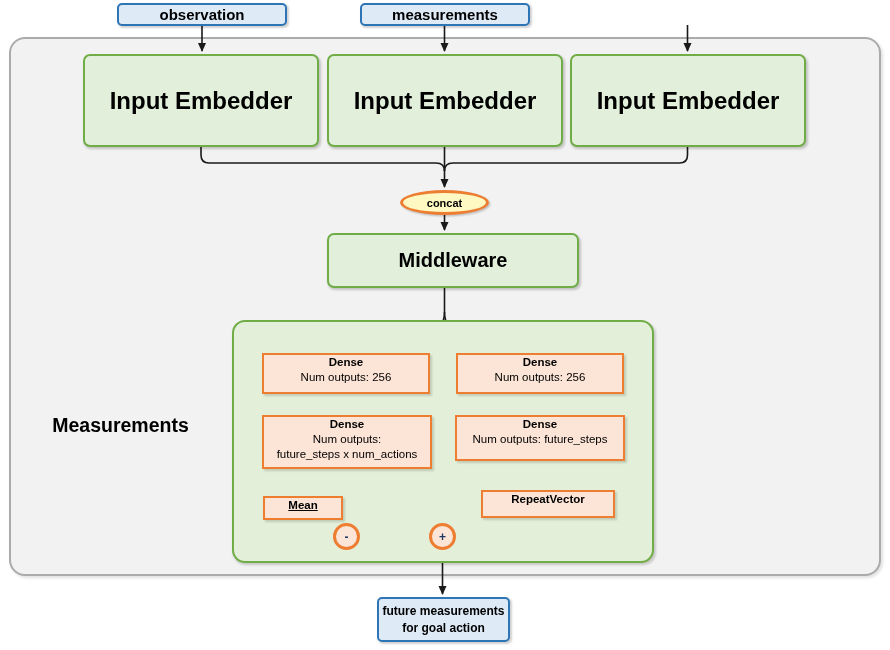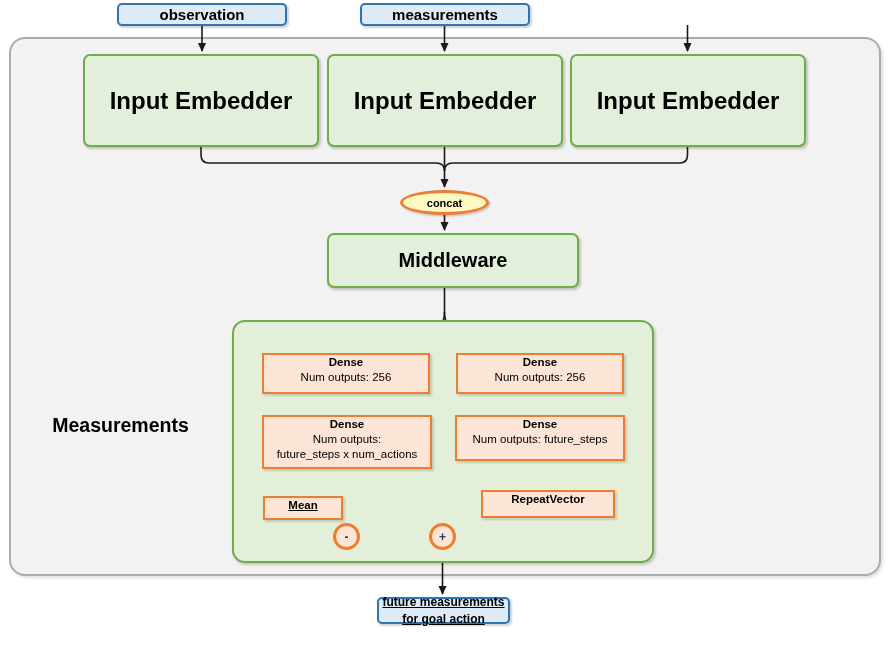--- a/index.html
+++ b/index.html
@@ -15,21 +15,21 @@
     box-shadow:2px 2px 3px rgba(0,0,0,0.12);box-sizing:border-box;
   }
   
   .io-box{
     position:absolute;background:#DEEBF7;border:2.5px solid #2E75B6;
     border-radius:5px;box-sizing:border-box;
     display:flex;align-items:center;justify-content:center;flex-direction:column;
     font-weight:bold;color:#000;box-shadow:1.5px 1.5px 2px rgba(0,0,0,0.18);
   }
   .io-top{width:170px;height:23px;font-size:15px;align-items:center;}
-  .io-bottom{left:377px;top:597px;width:133px;height:27px;font-size:12px;line-height:1.35;text-align:center;text-decoration:underline;}
+  .io-bottom{left:377px;top:597px;width:133px;height:45px;font-size:12px;line-height:1.35;text-align:center;}
   
   .green-box{
     position:absolute;background:#E2EFDA;border:2.5px solid #70AD47;
     border-radius:7px;box-sizing:border-box;
     display:flex;align-items:center;justify-content:center;
     font-weight:bold;color:#000;box-shadow:1.5px 2px 2.5px rgba(0,0,0,0.2);
   }
   .embedder{top:54px;width:236px;height:93px;font-size:24px;}
   .middleware{left:327px;top:233px;width:252px;height:55px;font-size:20px;}
   .head-container{

